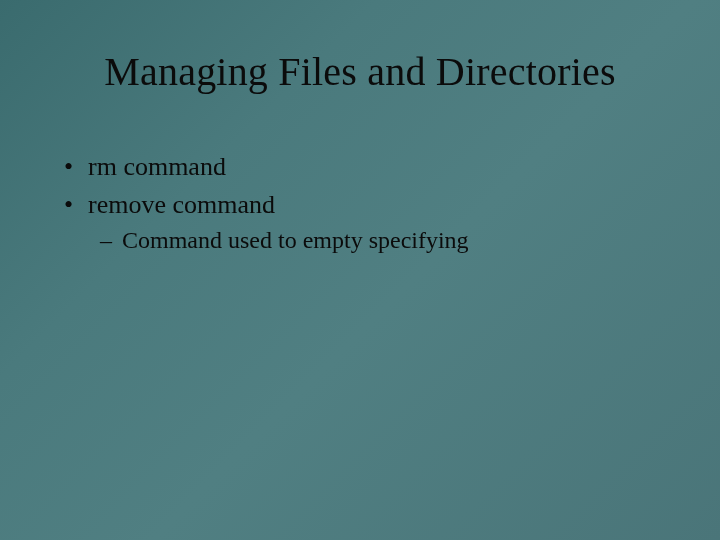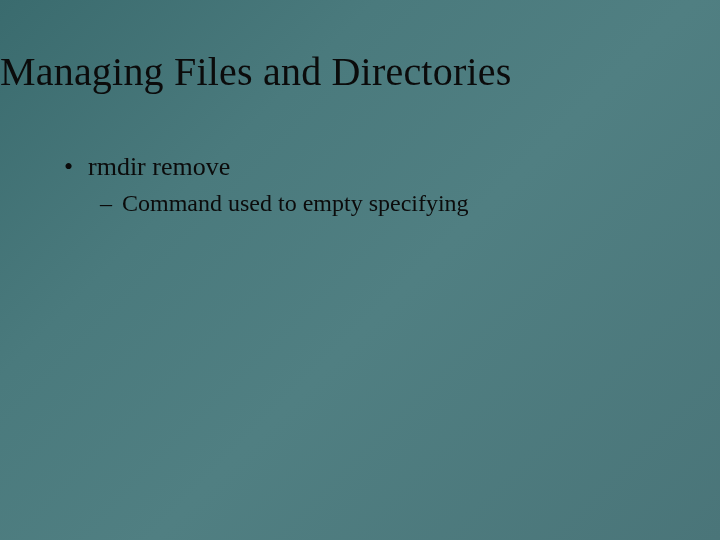--- a/index.html
+++ b/index.html
@@ -16,21 +16,21 @@
   }
   .slide {
     box-sizing: border-box;
     width: 720px;
     height: 540px;
     padding: 0;
   }
   .title {
     font-size: 40px;
     font-weight: 400;
-    text-align: left;
+    text-align: center;
     padding-top: 48px;
     letter-spacing: 0.2px;
   }
   .content {
     padding: 56px 60px 0 60px;
     font-size: 26px;
     line-height: 1.22;
   }
   .bullet-l1 {
     position: relative;
@@ -59,22 +59,25 @@
     font-size: 24px;
   }
 </style>
 </head>
 <body>
 
 <div class="slide">
   <div class="title">Managing Files and Directories</div>
   <div class="content">
 
+    <div class="bullet-l1">
+      <span>rm command</span>
+    </div>
 
     <div class="bullet-l1">
-      <span>rmdir remove</span>
+      <span>remove command</span>
     </div>
     <div class="bullet-l2">
       <span>Command used to empty specifying</span>
     </div>
 
   </div>
 </div>
 
 </body></html>

